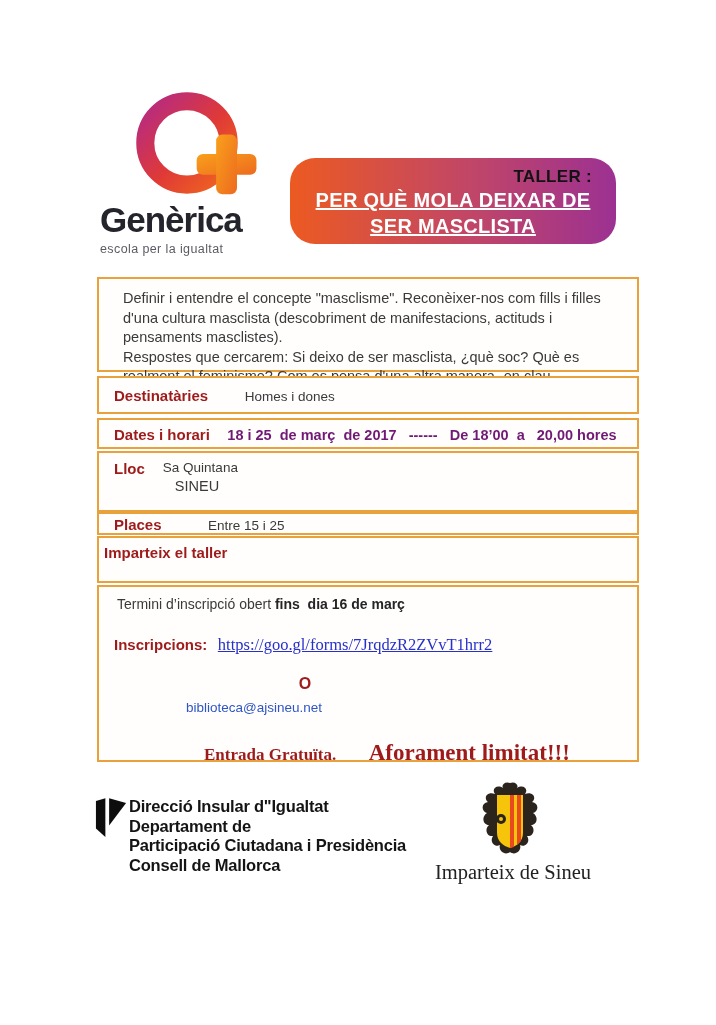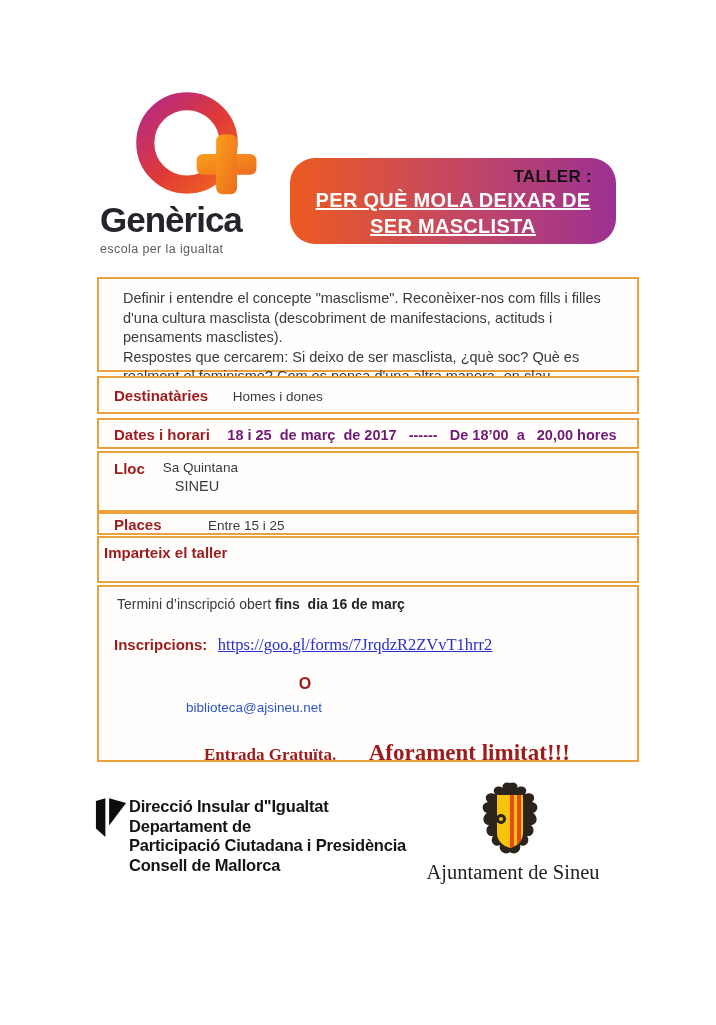--- a/index.html
+++ b/index.html
@@ -19,21 +19,21 @@
   .banner-title{color:#ffffff;font-weight:bold;font-size:20px;line-height:25px;text-align:center;margin-top:1px;letter-spacing:.3px;text-decoration:underline;}
 
   
   .box{position:absolute;left:97px;width:542px;border:2px solid #e9a23b;background:#fffefd;box-sizing:border-box;}
   .desc-box{top:277px;height:95px;padding:10px 24px;font-size:14.5px;line-height:19.5px;color:#3a3a3a;}
   .row-label{font-size:15px;font-weight:bold;color:#9e1b1b;}
   .row-value{font-size:13.5px;color:#3a3a3a;}
   .bold-value{font-size:14.5px;font-weight:bold;color:#701a75;white-space:pre;}
 
   .box-destinataries{top:376px;height:38px;padding:9px 0 0 15px;}
-  .box-destinataries .row-value{margin-left:20px;}
+  .box-destinataries .row-value{margin-left:32px;}
   .box-dates{top:418px;height:31px;padding:6px 0 0 15px;}
   .box-dates .bold-value{margin-left:13px;}
   .box-lloc{top:451px;height:61px;padding:7px 0 0 15px;}
   .lloc-flex{display:flex;align-items:flex-start;}
   .lloc-values{margin-left:18px;}
   .lloc-line2{font-size:14.5px;color:#3a3a3a;margin-left:12px;margin-top:3px;}
   .box-places{top:512px;height:23px;padding:2px 0 0 15px;}
   .box-places .row-value{margin-left:42px;}
   .box-imparteix{top:536px;height:47px;padding:6px 0 0 5px;}
   .imparteix-flex{display:flex;align-items:flex-start;}
@@ -166,15 +166,15 @@
   <svg class="sineu-crest" width="66" height="82" viewBox="0 0 66 82">
 
     <path d="M33,2 C38,0 42,4 40,7 C46,3 52,8 48,13 C56,10 60,17 55,21 C62,22 62,30 56,32 C62,36 60,44 54,44 C59,48 56,56 50,55 C54,61 48,67 43,64 C45,70 38,75 33,71 C28,75 21,70 23,64 C18,67 12,61 16,55 C10,56 7,48 12,44 C6,44 4,36 10,32 C4,30 4,22 11,21 C6,17 10,10 18,13 C14,8 20,3 26,7 C24,4 28,0 33,2 Z" fill="#2b241d"></path>
 
     <path d="M20,14 L46,14 L46,52 C46,60 40,65 33,67 C26,65 20,60 20,52 Z" fill="#f6c40a"></path>
     <path d="M33,14 L37,14 L37,66 L33,67 Z" fill="#e8491f"></path>
     <path d="M40,14 L44,14 L44,60 L40,64 Z" fill="#e8491f"></path>
     <circle cx="24" cy="38" r="5" fill="#2b241d"></circle>
     <circle cx="24" cy="38" r="2" fill="#f6c40a"></circle>
   </svg>
-  <div class="sineu-caption">Ajuntament de Sineu</div>
+  <div class="sineu-caption">Imparteix de Sineu</div>
 
 </div>
 
 </body></html>

